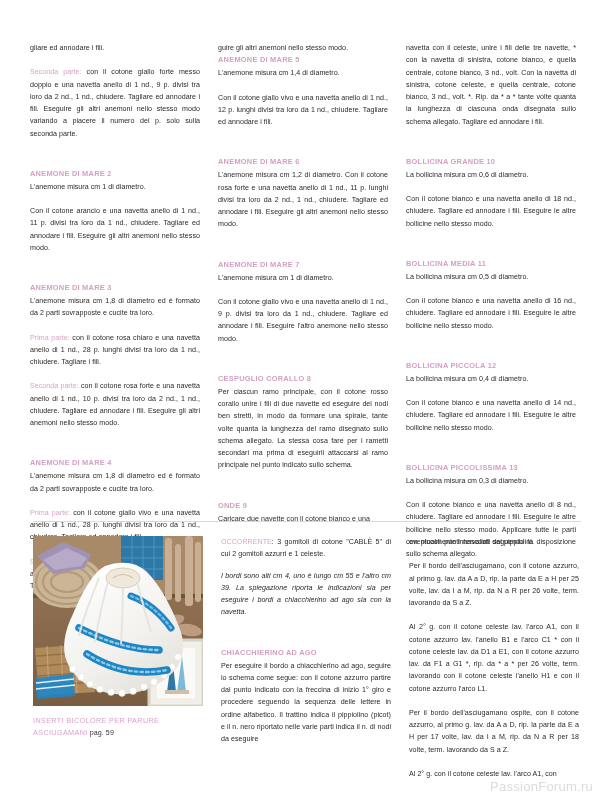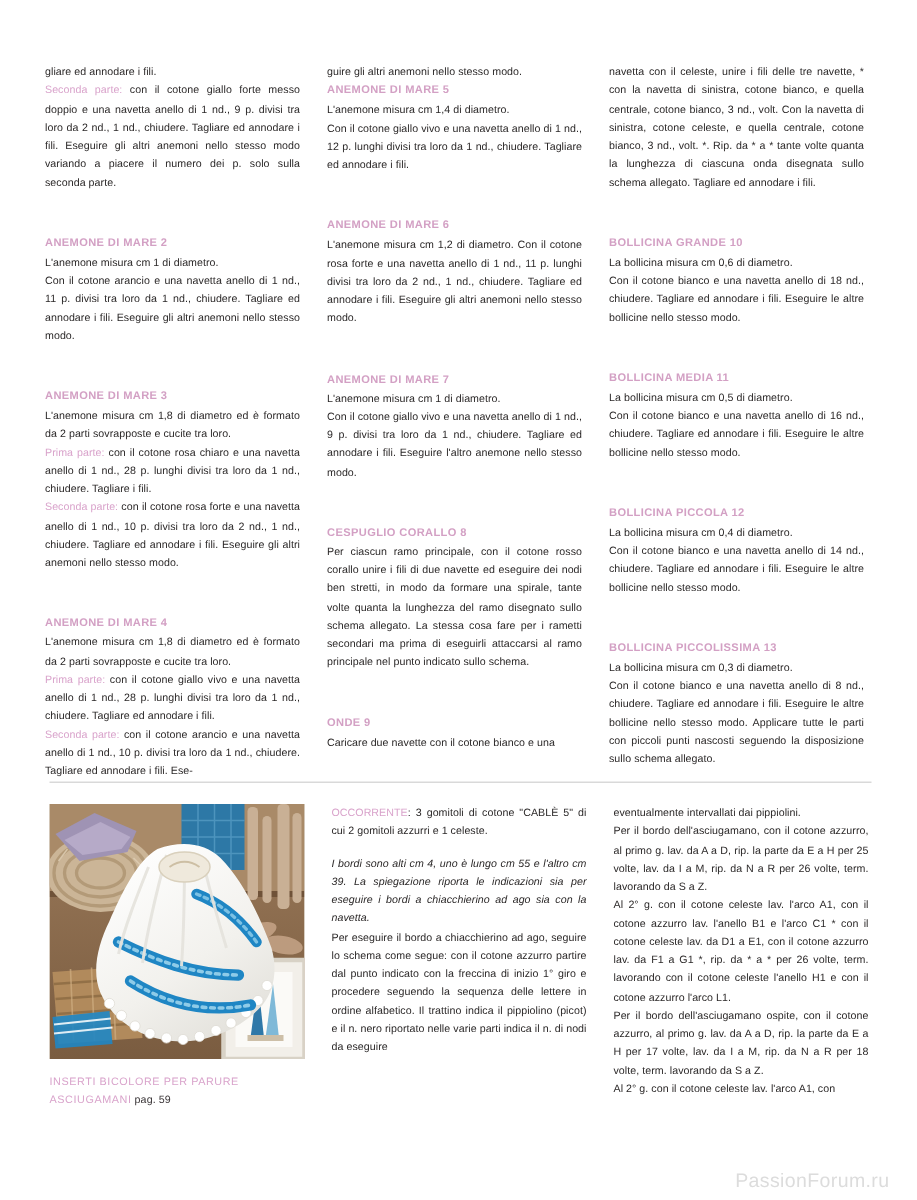--- a/index.html
+++ b/index.html
@@ -40,21 +40,21 @@
   p.body {
     margin: 0 0 0 0;
     font-size: 7.1px;
     line-height: 12.25px;
     text-align: justify;
     color: #2b2828;
     letter-spacing: 0.005em;
     -webkit-hyphens: none;
     hyphens: none;
   }
-  p.body + p.body { margin-top: 0; }
+  p.body + p.body { margin-top: 12px; }
 
   .sect-head {
     margin: 28px 0 1px 0;
     font-size: 7.4px;
     line-height: 12px;
     letter-spacing: 0.035em;
     color: #d3a0c4;
     font-weight: 700;
     text-transform: uppercase;
   }
@@ -355,20 +355,21 @@
           </g>
         </svg>
       </div>
       <div class="caption"><span>INSERTI BICOLORE PER PARURE ASCIUGAMANI</span><span class="pg"> pag. 59</span></div>
     </div>
 
     <div class="col">
       <p class="body"><span class="label-pink">OCCORRENTE</span><span>: 3 gomitoli di cotone "CABLÈ 5" di cui 2 gomitoli azzurri e 1 celeste.</span></p>
       <div class="gap-sm"></div>
       <p class="body ital">I bordi sono alti cm 4, uno è lungo cm 55 e l'altro cm 39. La spiegazione riporta le indicazioni sia per eseguire i bordi a chiacchierino ad ago sia con la navetta.</p>
+      <h2 class="sect-head">CHIACCHIERINO AD AGO</h2>
       <p class="body">Per eseguire il bordo a chiacchierino ad ago, seguire lo schema come segue: con il cotone azzurro partire dal punto indicato con la freccina di inizio 1° giro e procedere seguendo la sequenza delle lettere in ordine alfabetico. Il trattino indica il pippiolino (picot) e il n. nero riportato nelle varie parti indica il n. di nodi da eseguire</p>
     </div>
 
     <div class="col">
       <p class="body">eventualmente intervallati dai pippiolini.</p>
       <p class="body">Per il bordo dell'asciugamano, con il cotone azzurro, al primo g. lav. da A a D, rip. la parte da E a H per 25 volte, lav. da I a M, rip. da N a R per 26 volte, term. lavorando da S a Z.</p>
       <p class="body">Al 2° g. con il cotone celeste lav. l'arco A1, con il cotone azzurro lav. l'anello B1 e l'arco C1 * con il cotone celeste lav. da D1 a E1, con il cotone azzurro lav. da F1 a G1 *, rip. da * a * per 26 volte, term. lavorando con il cotone celeste l'anello H1 e con il cotone azzurro l'arco L1.</p>
       <p class="body">Per il bordo dell'asciugamano ospite, con il cotone azzurro, al primo g. lav. da A a D, rip. la parte da E a H per 17 volte, lav. da I a M, rip. da N a R per 18 volte, term. lavorando da S a Z.</p>
       <p class="body">Al 2° g. con il cotone celeste lav. l'arco A1, con</p>
     </div>

